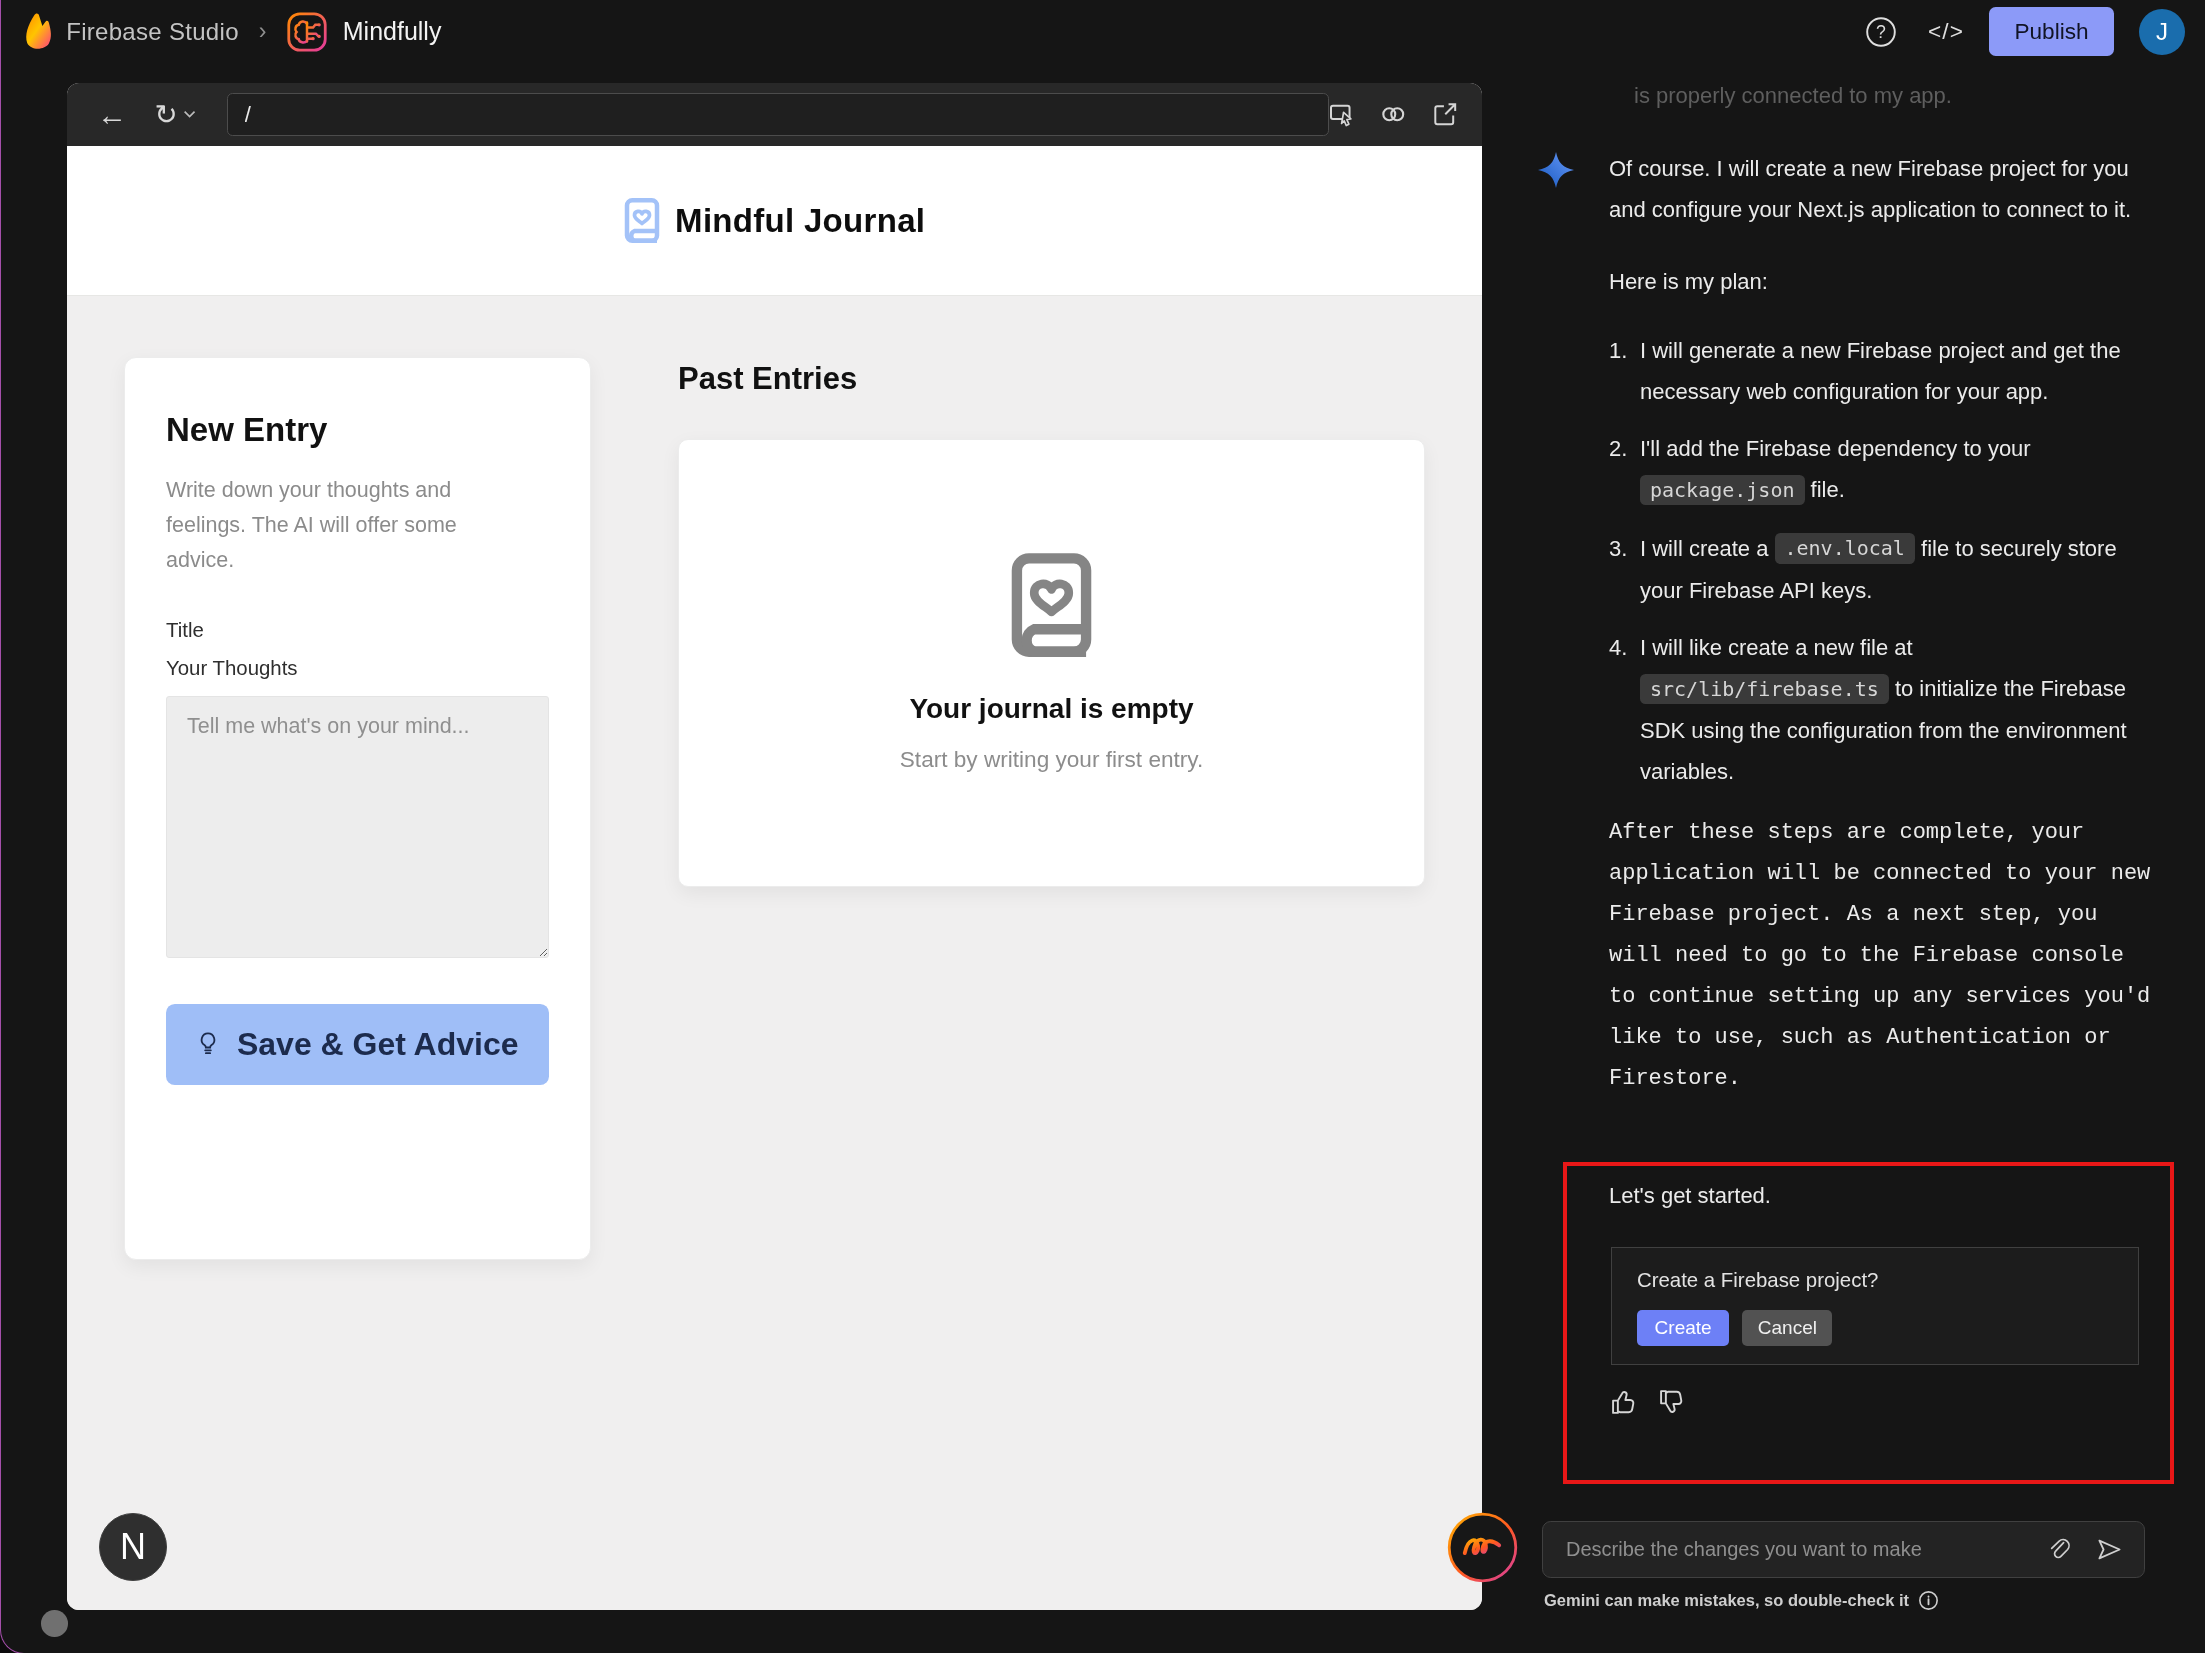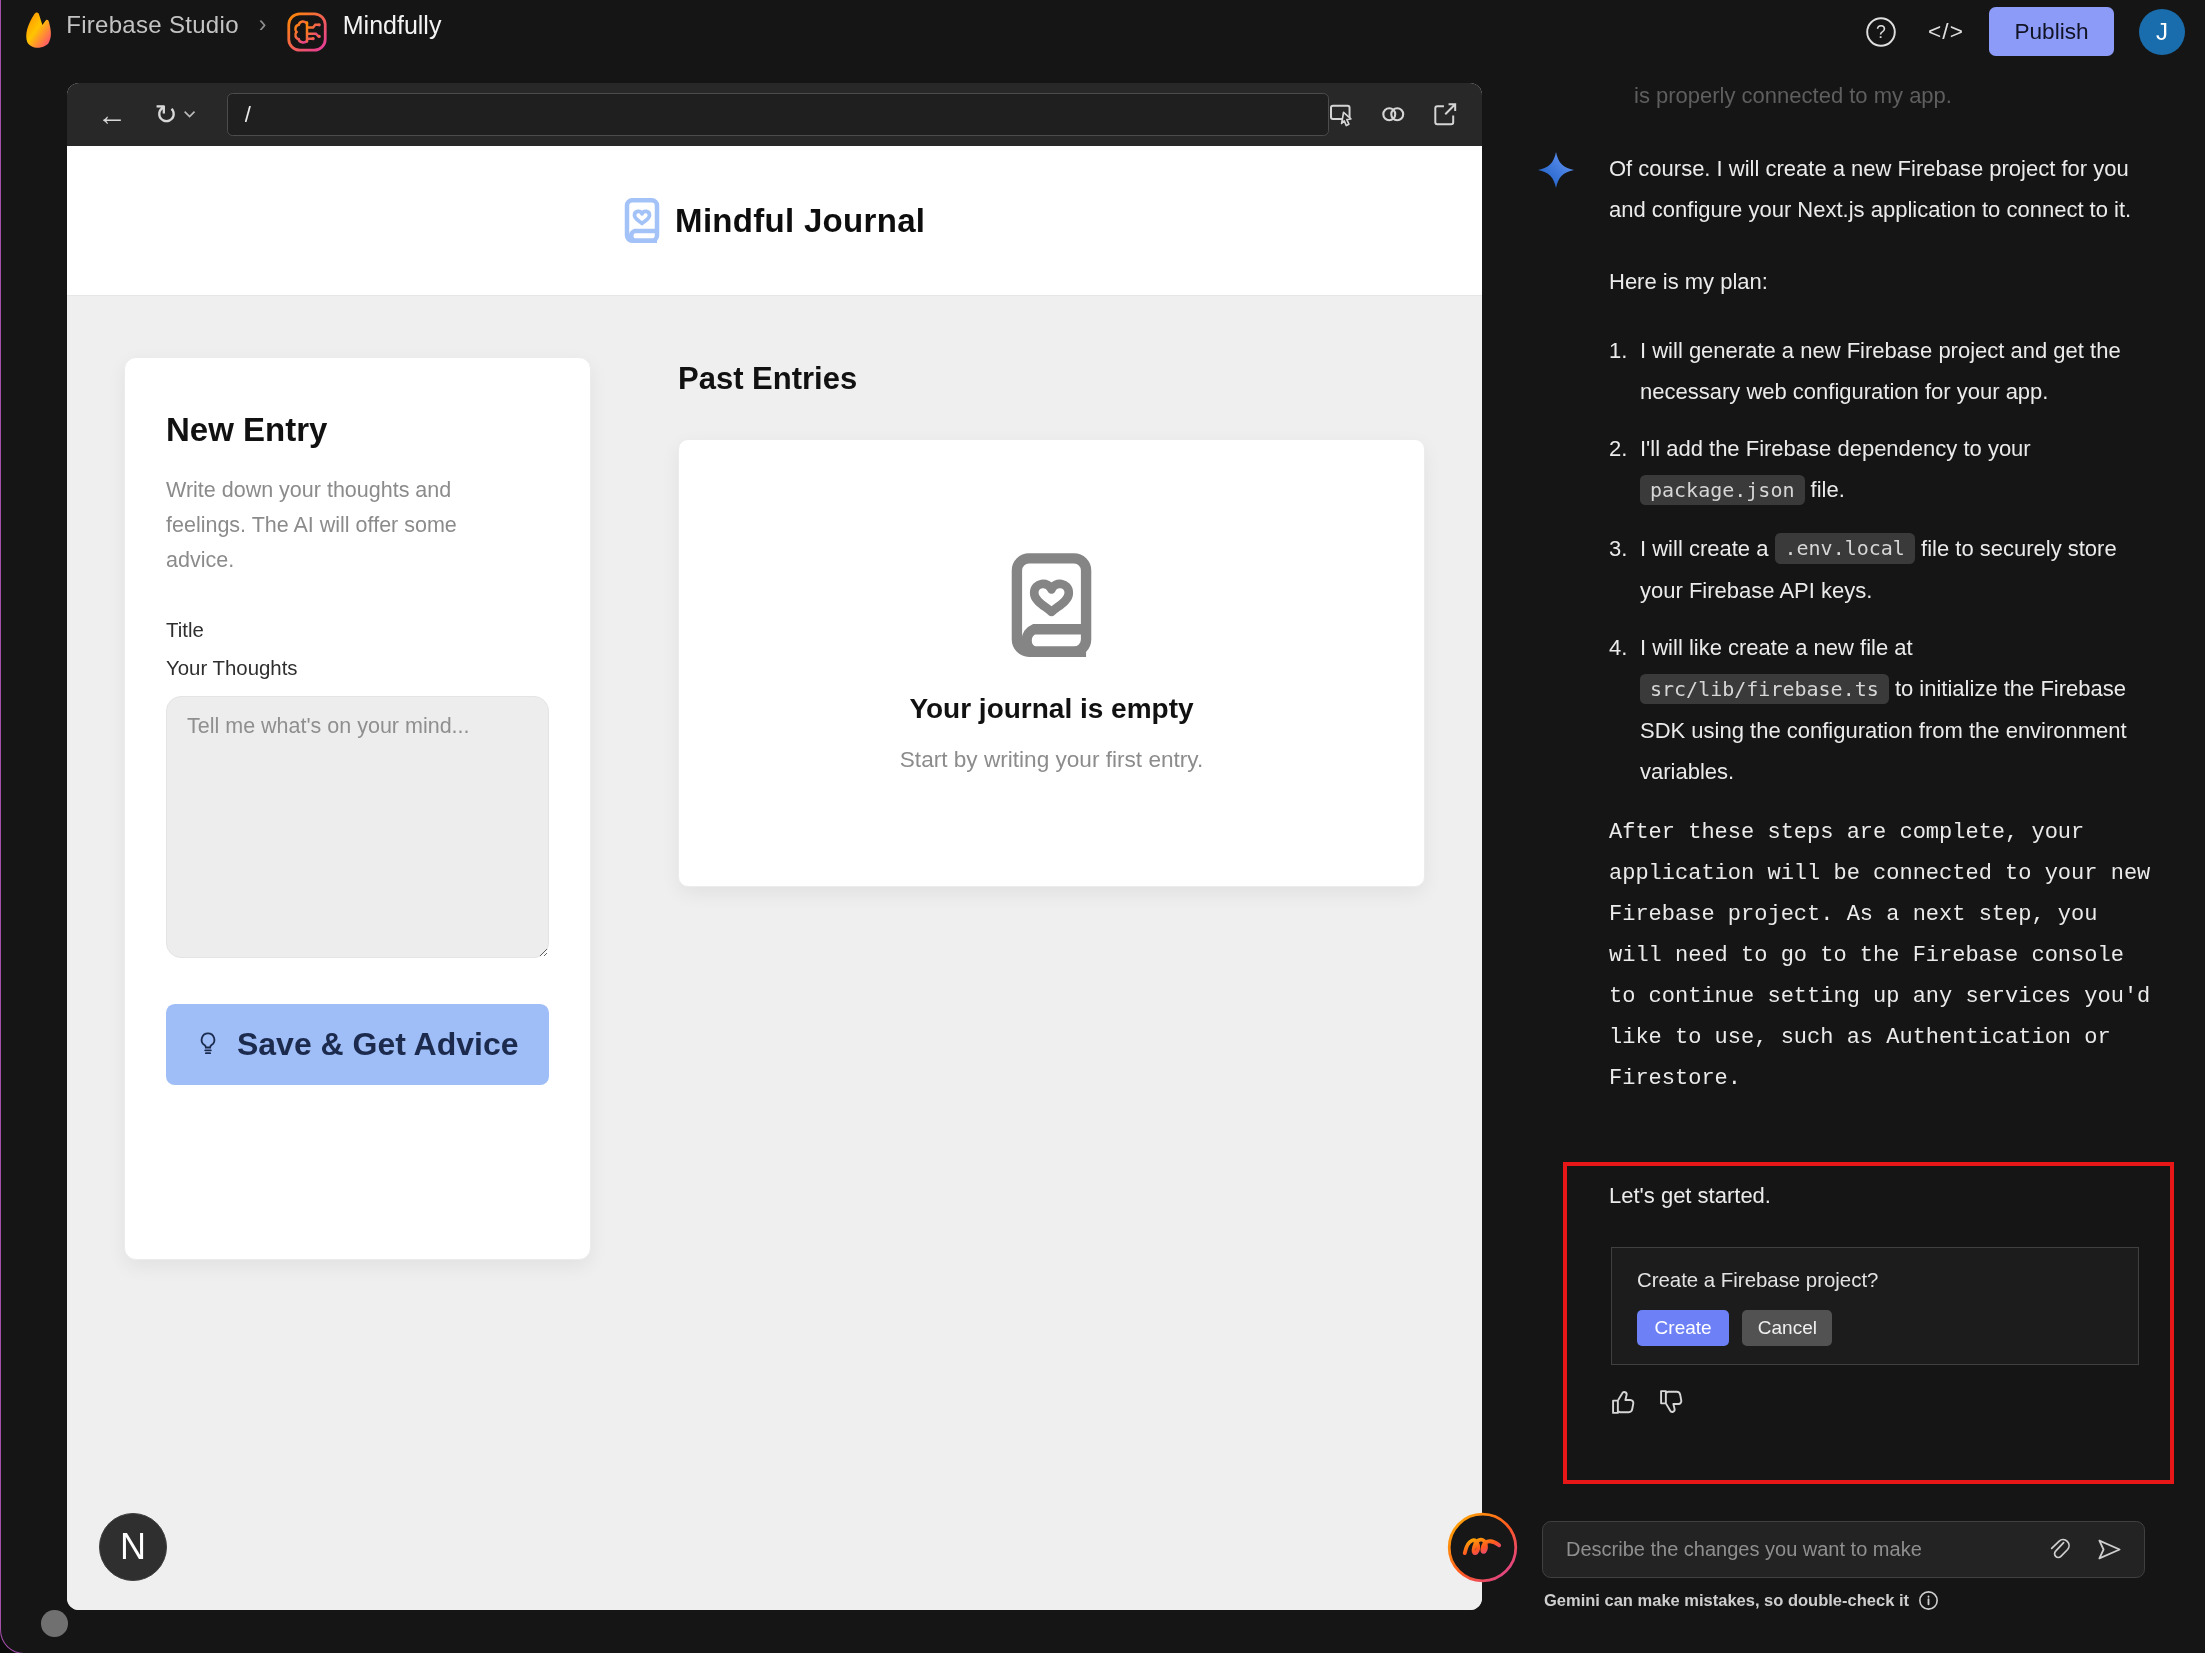--- a/index.html
+++ b/index.html
@@ -3,21 +3,21 @@
 <meta charset="utf-8">
 <style>
   html,body{margin:0;padding:0;background:#0c0b0c;}
   *{box-sizing:border-box;}
   body{font-family:"Liberation Sans","DejaVu Sans",sans-serif;}
   #root{position:relative;width:2205px;height:1654px;background:#151515;overflow:hidden;
         border-left:1.7px solid #a44faa;border-bottom:1.7px solid #a44faa;border-bottom-left-radius:24px;}
 
   
   .topbar{position:absolute;left:0;top:0;width:2205px;height:63px;display:flex;align-items:center;padding:0 21px;}
-  .brand{display:flex;align-items:flex-start;}
+  .brand{display:flex;align-items:center;}
   .flame{width:31px;height:39px;margin-right:13.2px;}
   .app-name{font-size:24px;color:#c3c3c3;letter-spacing:0.3px;}
   .crumb-sep{font-size:23px;color:#8f8f8f;margin:0 20px;}
   .mindfully-icon{width:42px;height:42px;}
   .project-name{font-size:25px;color:#f3f3f3;font-weight:500;margin-left:14.3px;}
   .topbar-right{margin-left:auto;display:flex;align-items:center;gap:25px;}
   .icon-btn{color:#dedede;background:none;border:none;cursor:pointer;display:flex;align-items:center;}
   .help-circle{width:32px;height:32px;}
   .code-glyph{font-size:22.6px;color:#dedede;font-weight:500;letter-spacing:1.1px;}
   .publish-btn{width:125px;height:49px;border:none;border-radius:6.6px;background:#8c9af8;color:#111425;
@@ -46,21 +46,21 @@
 
   .new-entry-card{position:absolute;left:57px;top:61px;width:467px;height:903px;background:#fff;
                   border:0.6px solid #ececec;border-radius:12px;box-shadow:0 6.6px 19px rgba(0,0,0,.06);
                   padding:53px 41px;}
   .card-heading{margin:0 0 24px;font-size:33px;font-weight:700;color:#111;}
   .card-desc{margin:0 0 41px;font-size:21.5px;line-height:35px;color:#8b8b8b;width:347px;}
   .field-label{display:block;font-size:20.4px;color:#2e2e2e;margin-bottom:15.4px;}
   .title-input{width:100%;height:67px;background:#ededed;border:1.1px solid #e4e4e4;border-radius:8.8px;
                font-size:21.5px;font-family:inherit;color:#444;padding:0 20px;outline:none;margin-bottom:36px;}
   .title-input::placeholder,.thoughts-area::placeholder,.chat-text-input::placeholder{color:#8f8f8f;}
-  .thoughts-area{width:100%;height:262px;background:#ededed;border:1.1px solid #e4e4e4;border-radius:15px;
+  .thoughts-area{width:100%;height:262px;background:#ededed;border:1.1px solid #e4e4e4;border-radius:3px;
                  font-size:21.5px;font-family:inherit;color:#444;padding:17.6px 20px;outline:none;margin-bottom:44px;}
   .save-btn{width:100%;height:81px;border:none;border-radius:8.8px;background:#9fbef7;color:#1c2b4d;
             display:flex;align-items:center;justify-content:center;gap:16.5px;font-size:32px;font-weight:600;
             font-family:inherit;cursor:pointer;}
   .bulb-icon{width:24px;height:24px;}
 
   .past-heading{position:absolute;left:611px;top:65px;margin:0;font-size:31px;font-weight:700;color:#111;text-align:right;}
   .empty-card{position:absolute;left:611px;top:143px;width:747px;height:448px;background:#fff;
               border:0.6px solid #ececec;border-radius:10px;box-shadow:0 6.6px 19px rgba(0,0,0,.06);
               display:flex;flex-direction:column;align-items:center;justify-content:center;}

